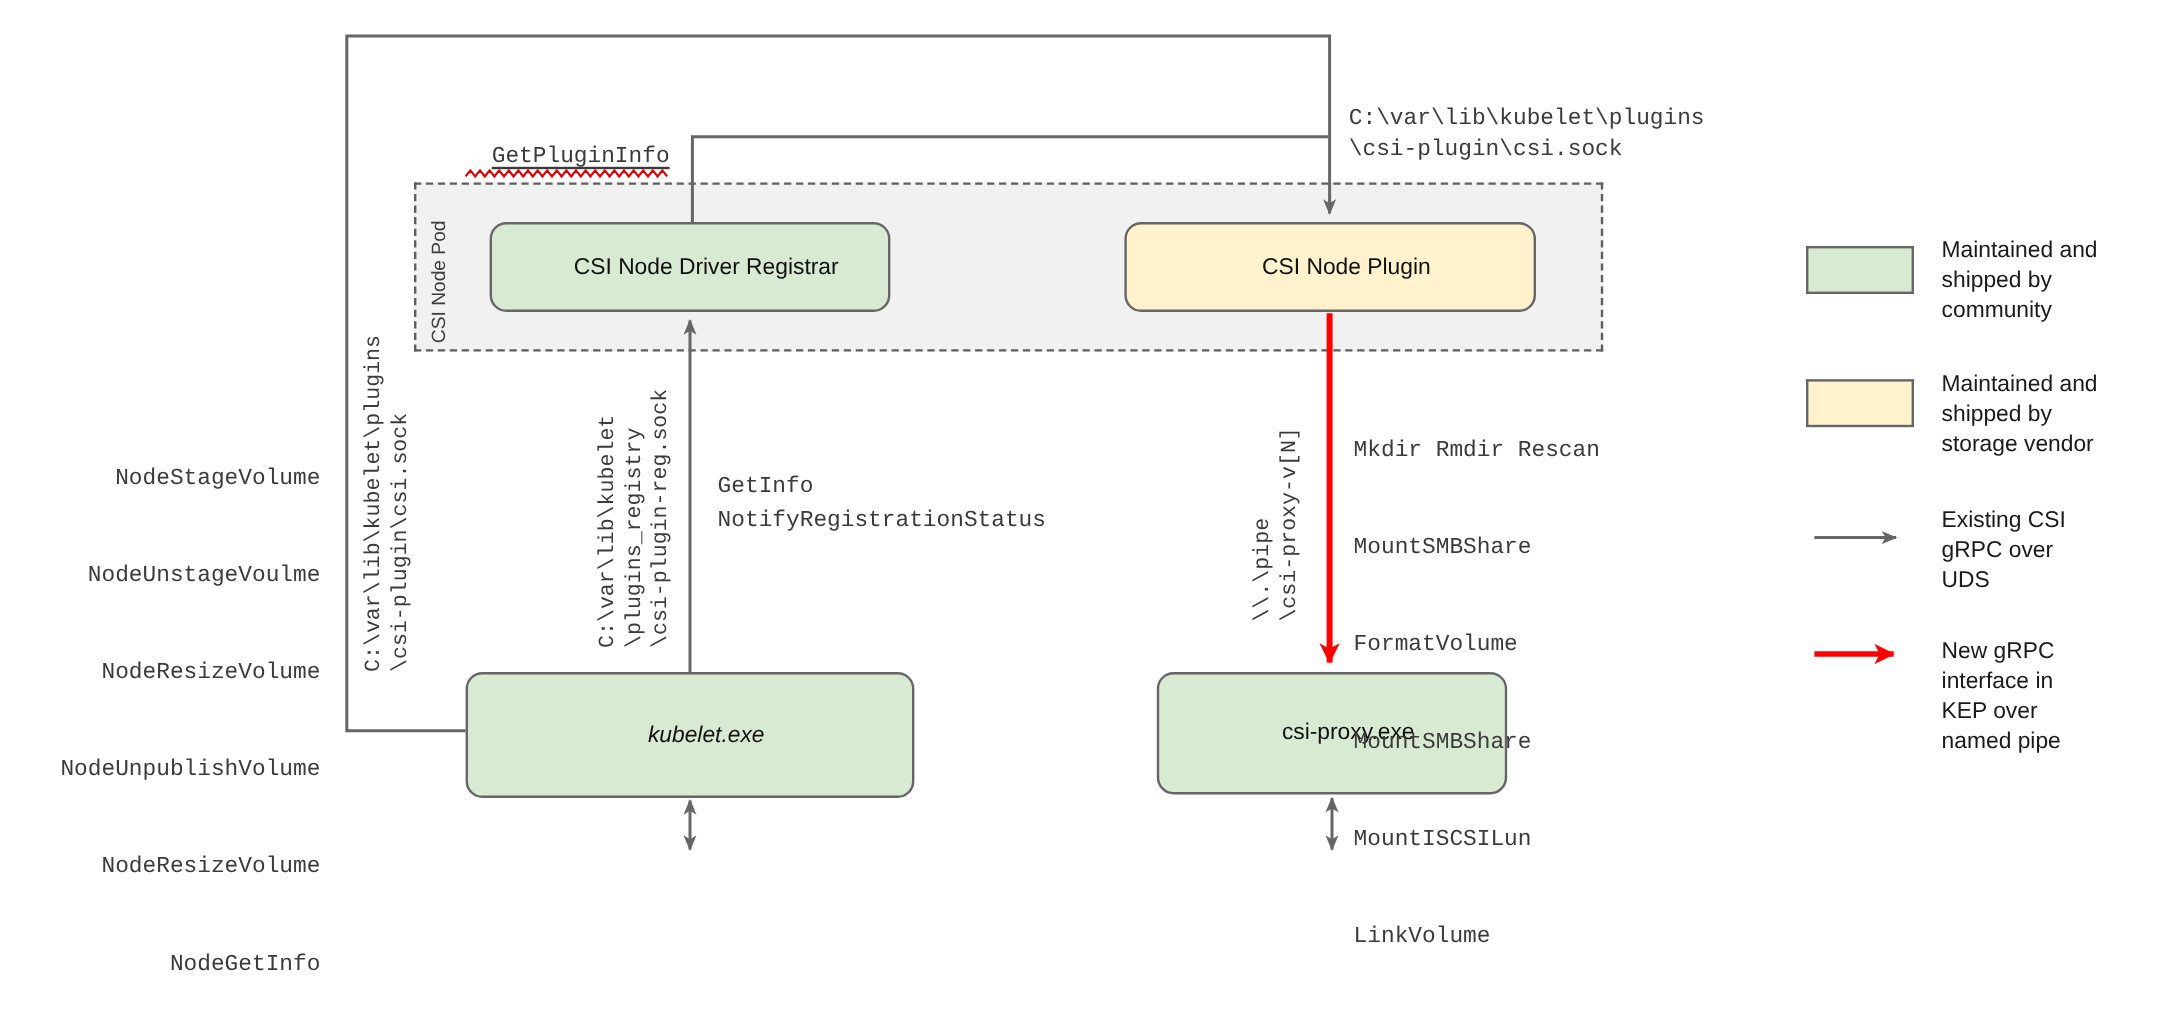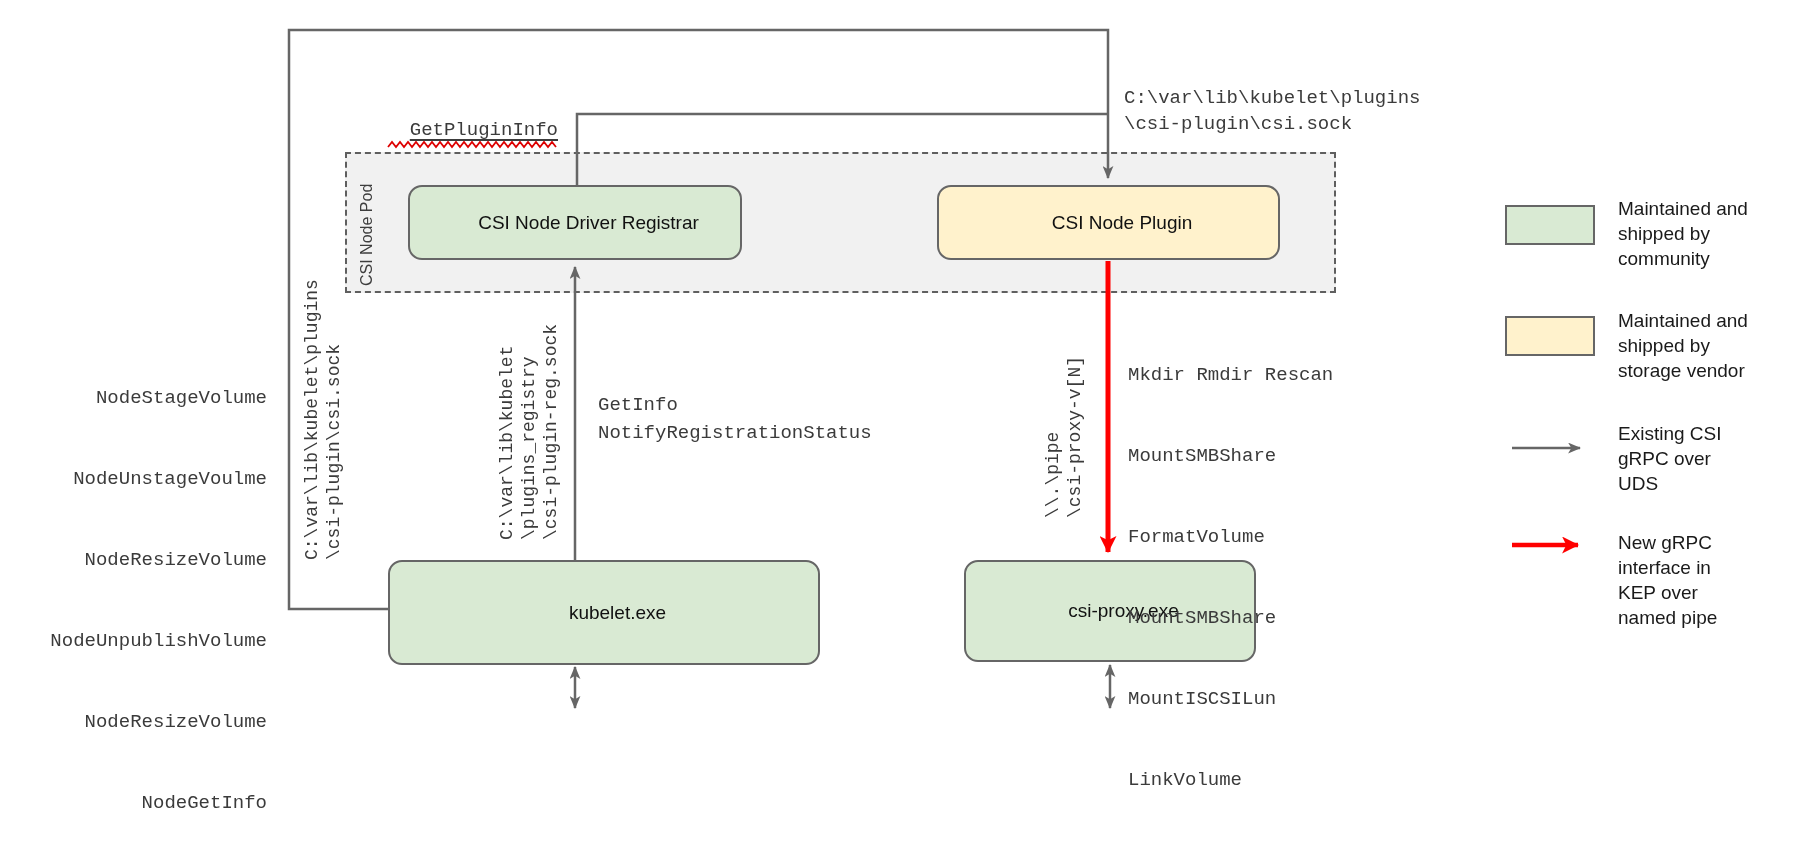--- a/index.html
+++ b/index.html
@@ -88,21 +88,21 @@
   <div class="pod-label" style="left:358px;top:286px;">CSI Node Pod</div>
 
   <div class="node green" style="left:408px;top:185px;width:334px;height:75px;">
     <span>CSI Node Driver Registrar</span>
   </div>
 
   <div class="node yellow" style="left:937px;top:185px;width:343px;height:75px;">
     <span>CSI Node Plugin</span>
   </div>
 
-  <div class="node green" style="left:388px;top:560px;width:432px;height:105px;">
+  <div class="node green" style="left:388px;top:560px;width:374px;height:105px;font-style:italic;">
     <span>kubelet.exe</span>
   </div>
 
   <div class="node green" style="left:964px;top:560px;width:292px;height:102px;">
     <span>csi-proxy.exe</span>
   </div>
 
 
   <svg class="overlay" width="1818" height="842" viewBox="0 0 1818 842">
     <defs>

